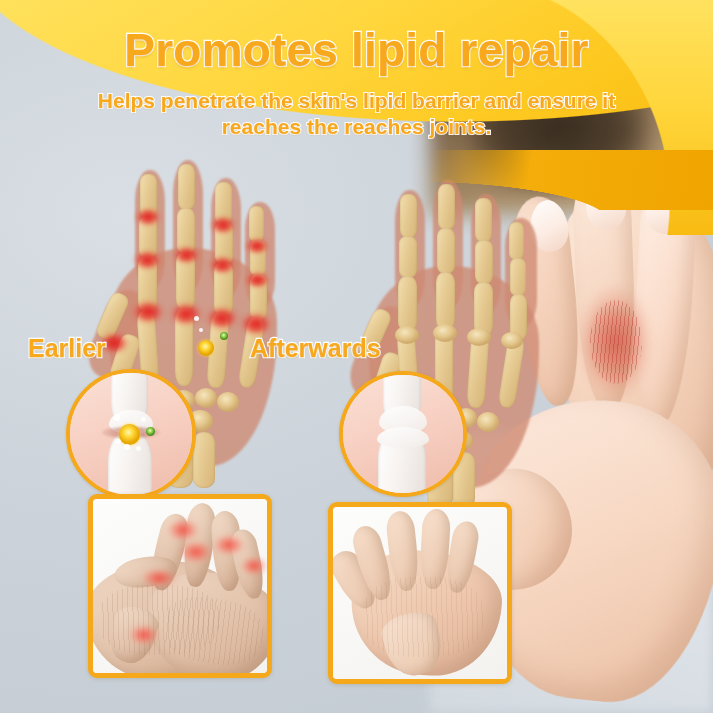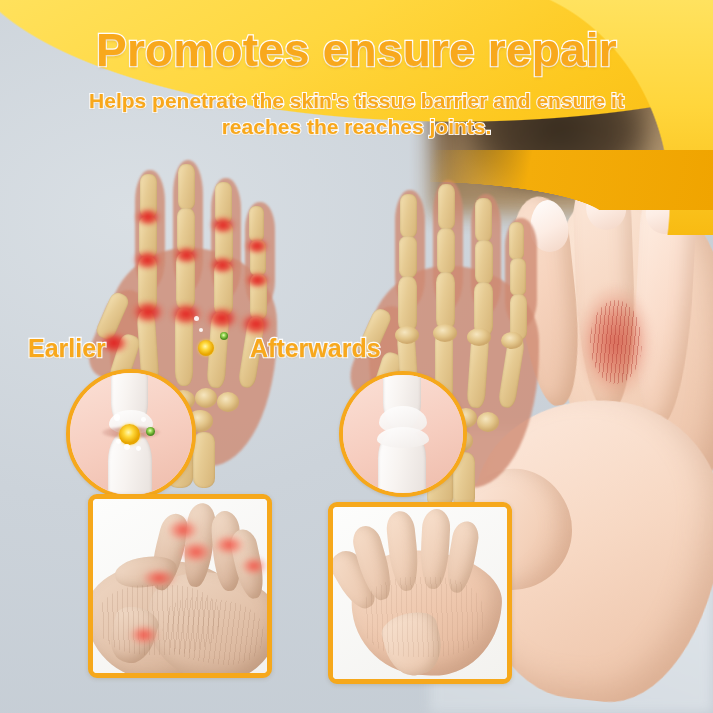--- a/index.html
+++ b/index.html
@@ -342,20 +342,20 @@
     <div class="old-finger" style="left:88px;top:2px;width:28px;height:80px;transform:rotate(3deg);background:linear-gradient(140deg,#f8e0cd,#eac6ac);"></div>
     <div class="old-finger" style="left:116px;top:14px;width:26px;height:72px;transform:rotate(10deg);background:linear-gradient(140deg,#f6ddc9,#e8c3a9);"></div>
     <div class="old-finger" style="left:52px;top:106px;width:56px;height:62px;transform:rotate(-14deg);background:linear-gradient(150deg,#f8e2d0,#e9c5ab);"></div>
     <div class="wrinkle" style="left:30px;top:70px;width:120px;height:80px;opacity:.55;"></div>
   </div>
 
   <div class="header">
     <div class="hdr-fill"></div>
     <div class="hdr-right"></div>
     <div class="hdr-goldband"></div>
-    <div class="title">Promotes ensure repair</div>
+    <div class="title">Promotes lipid repair</div>
     <div class="subtitle">
-      <span>Helps penetrate the skin's tissue barrier and ensure it</span><br>
+      <span>Helps penetrate the skin's lipid barrier and ensure it</span><br>
       <span>reaches the reaches joints.</span>
     </div>
   </div>
 
 </div>
 
 </body></html>

